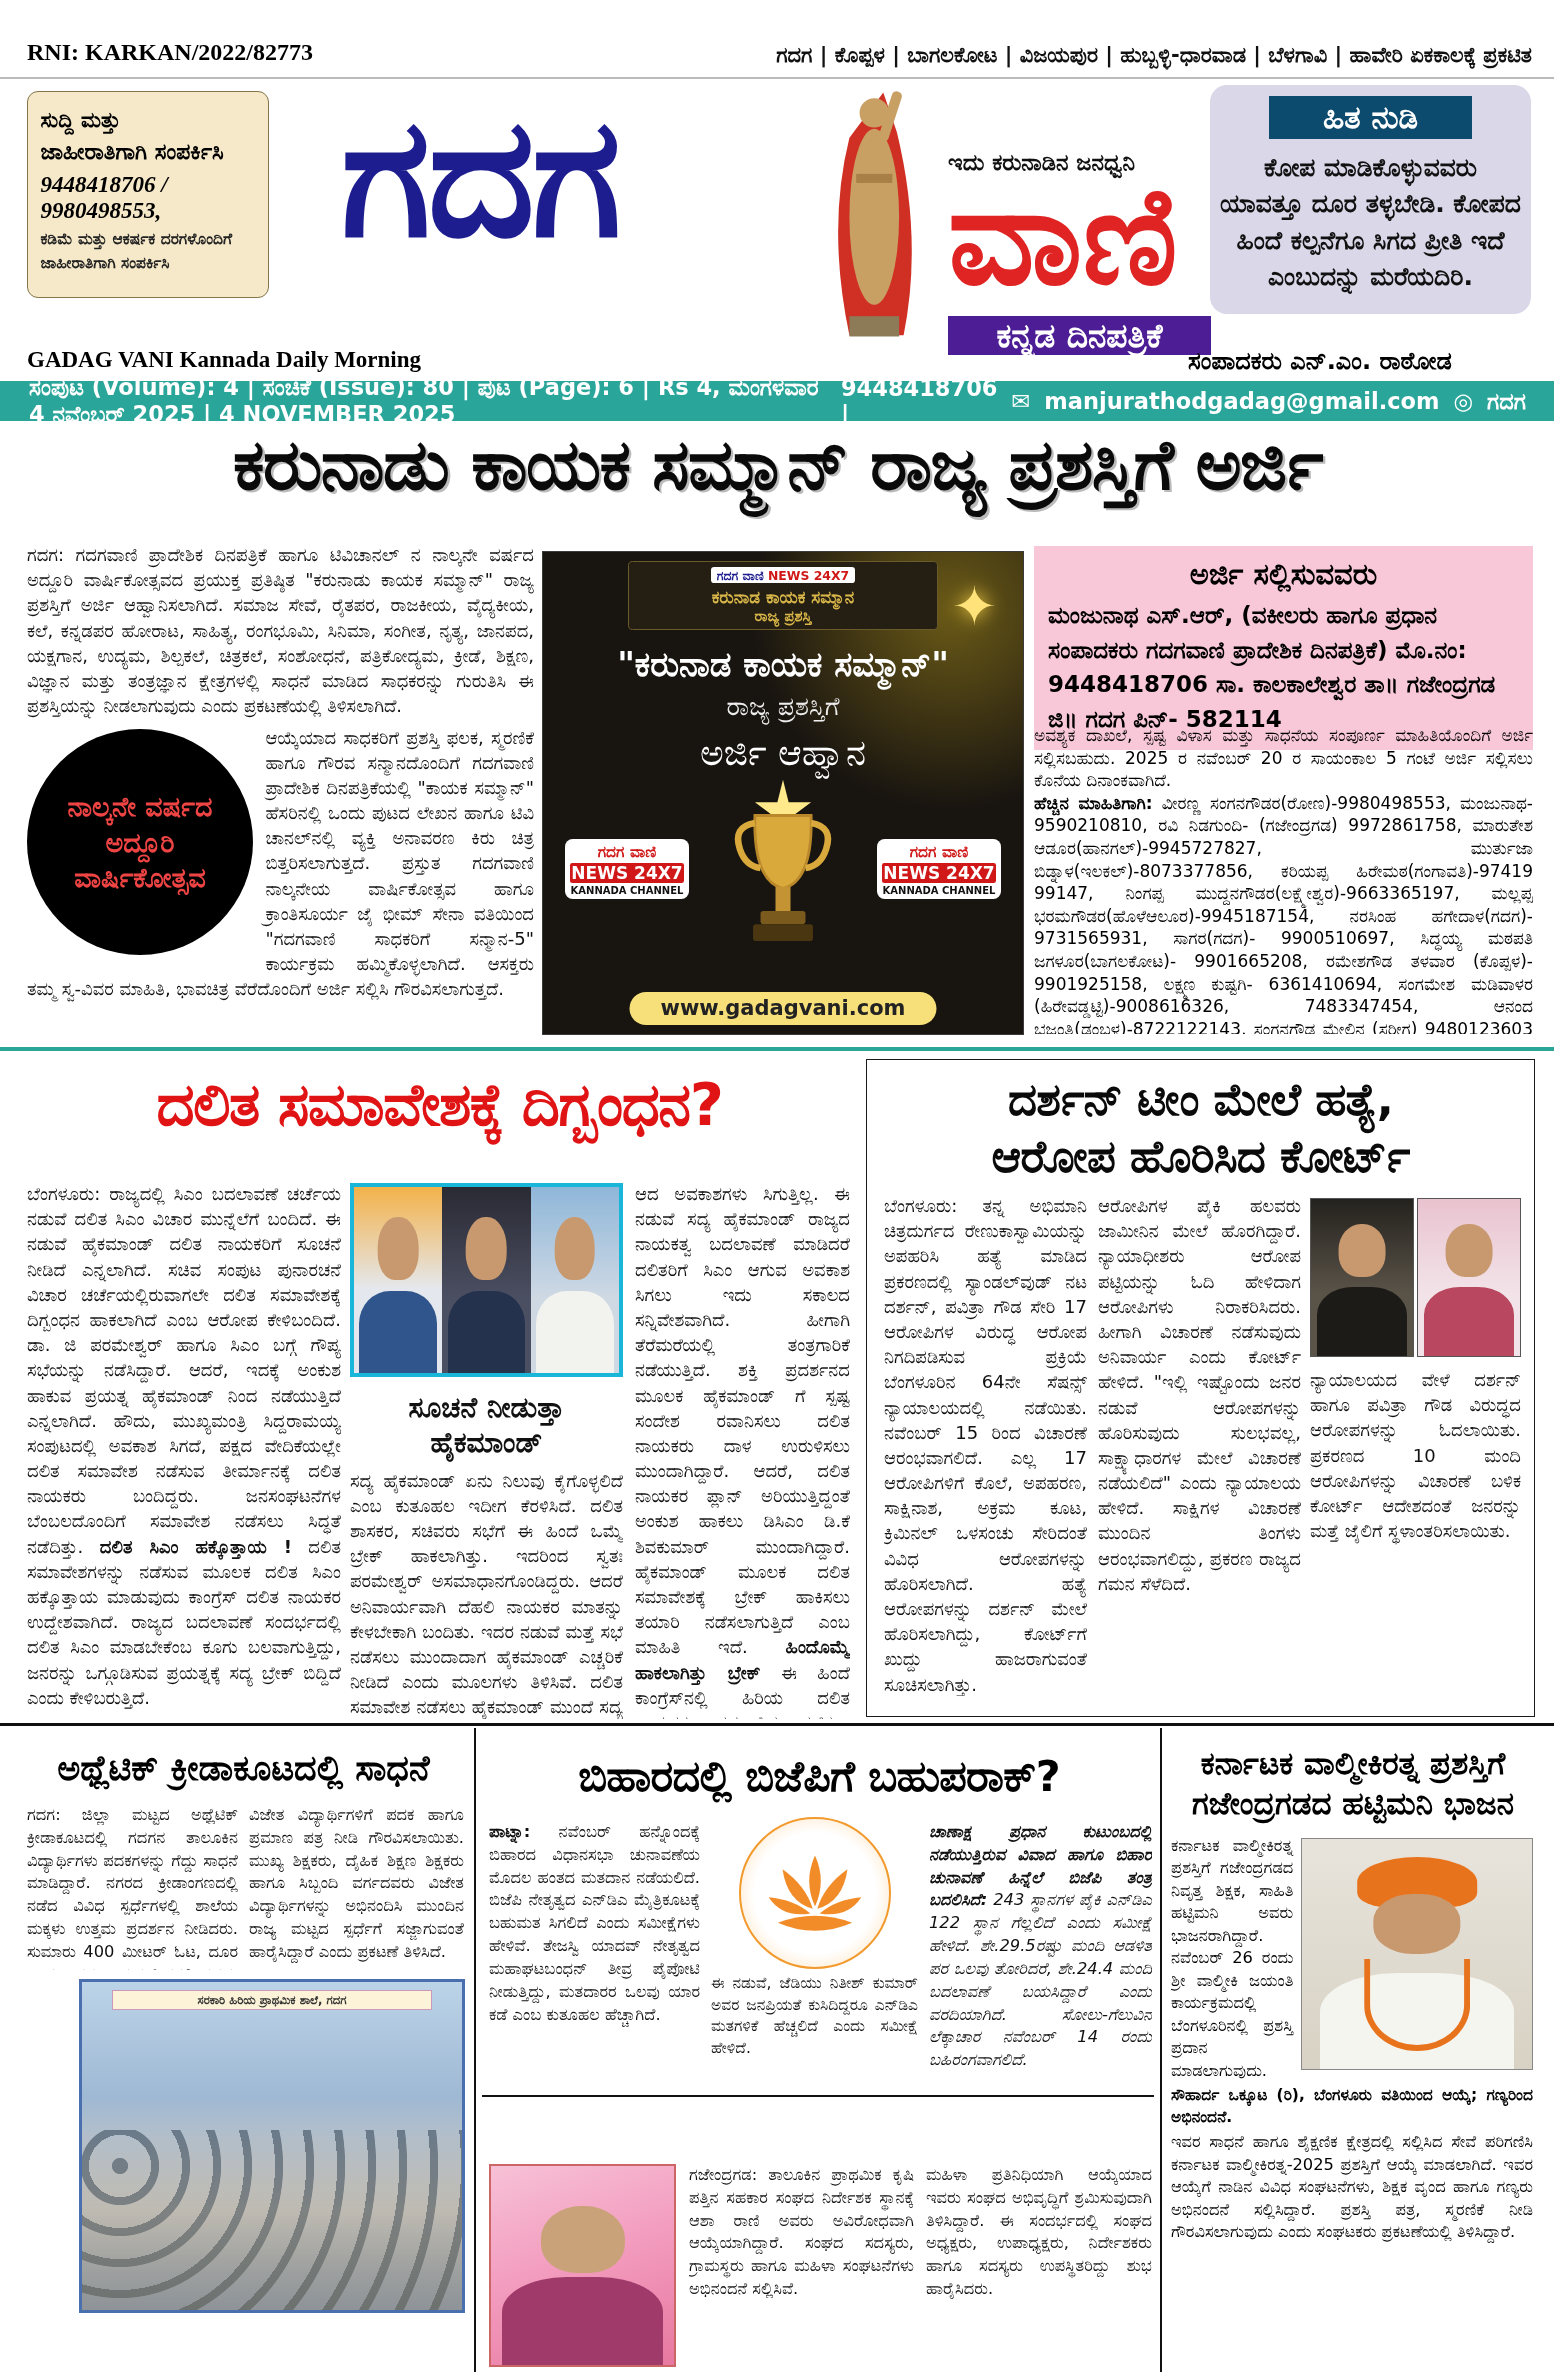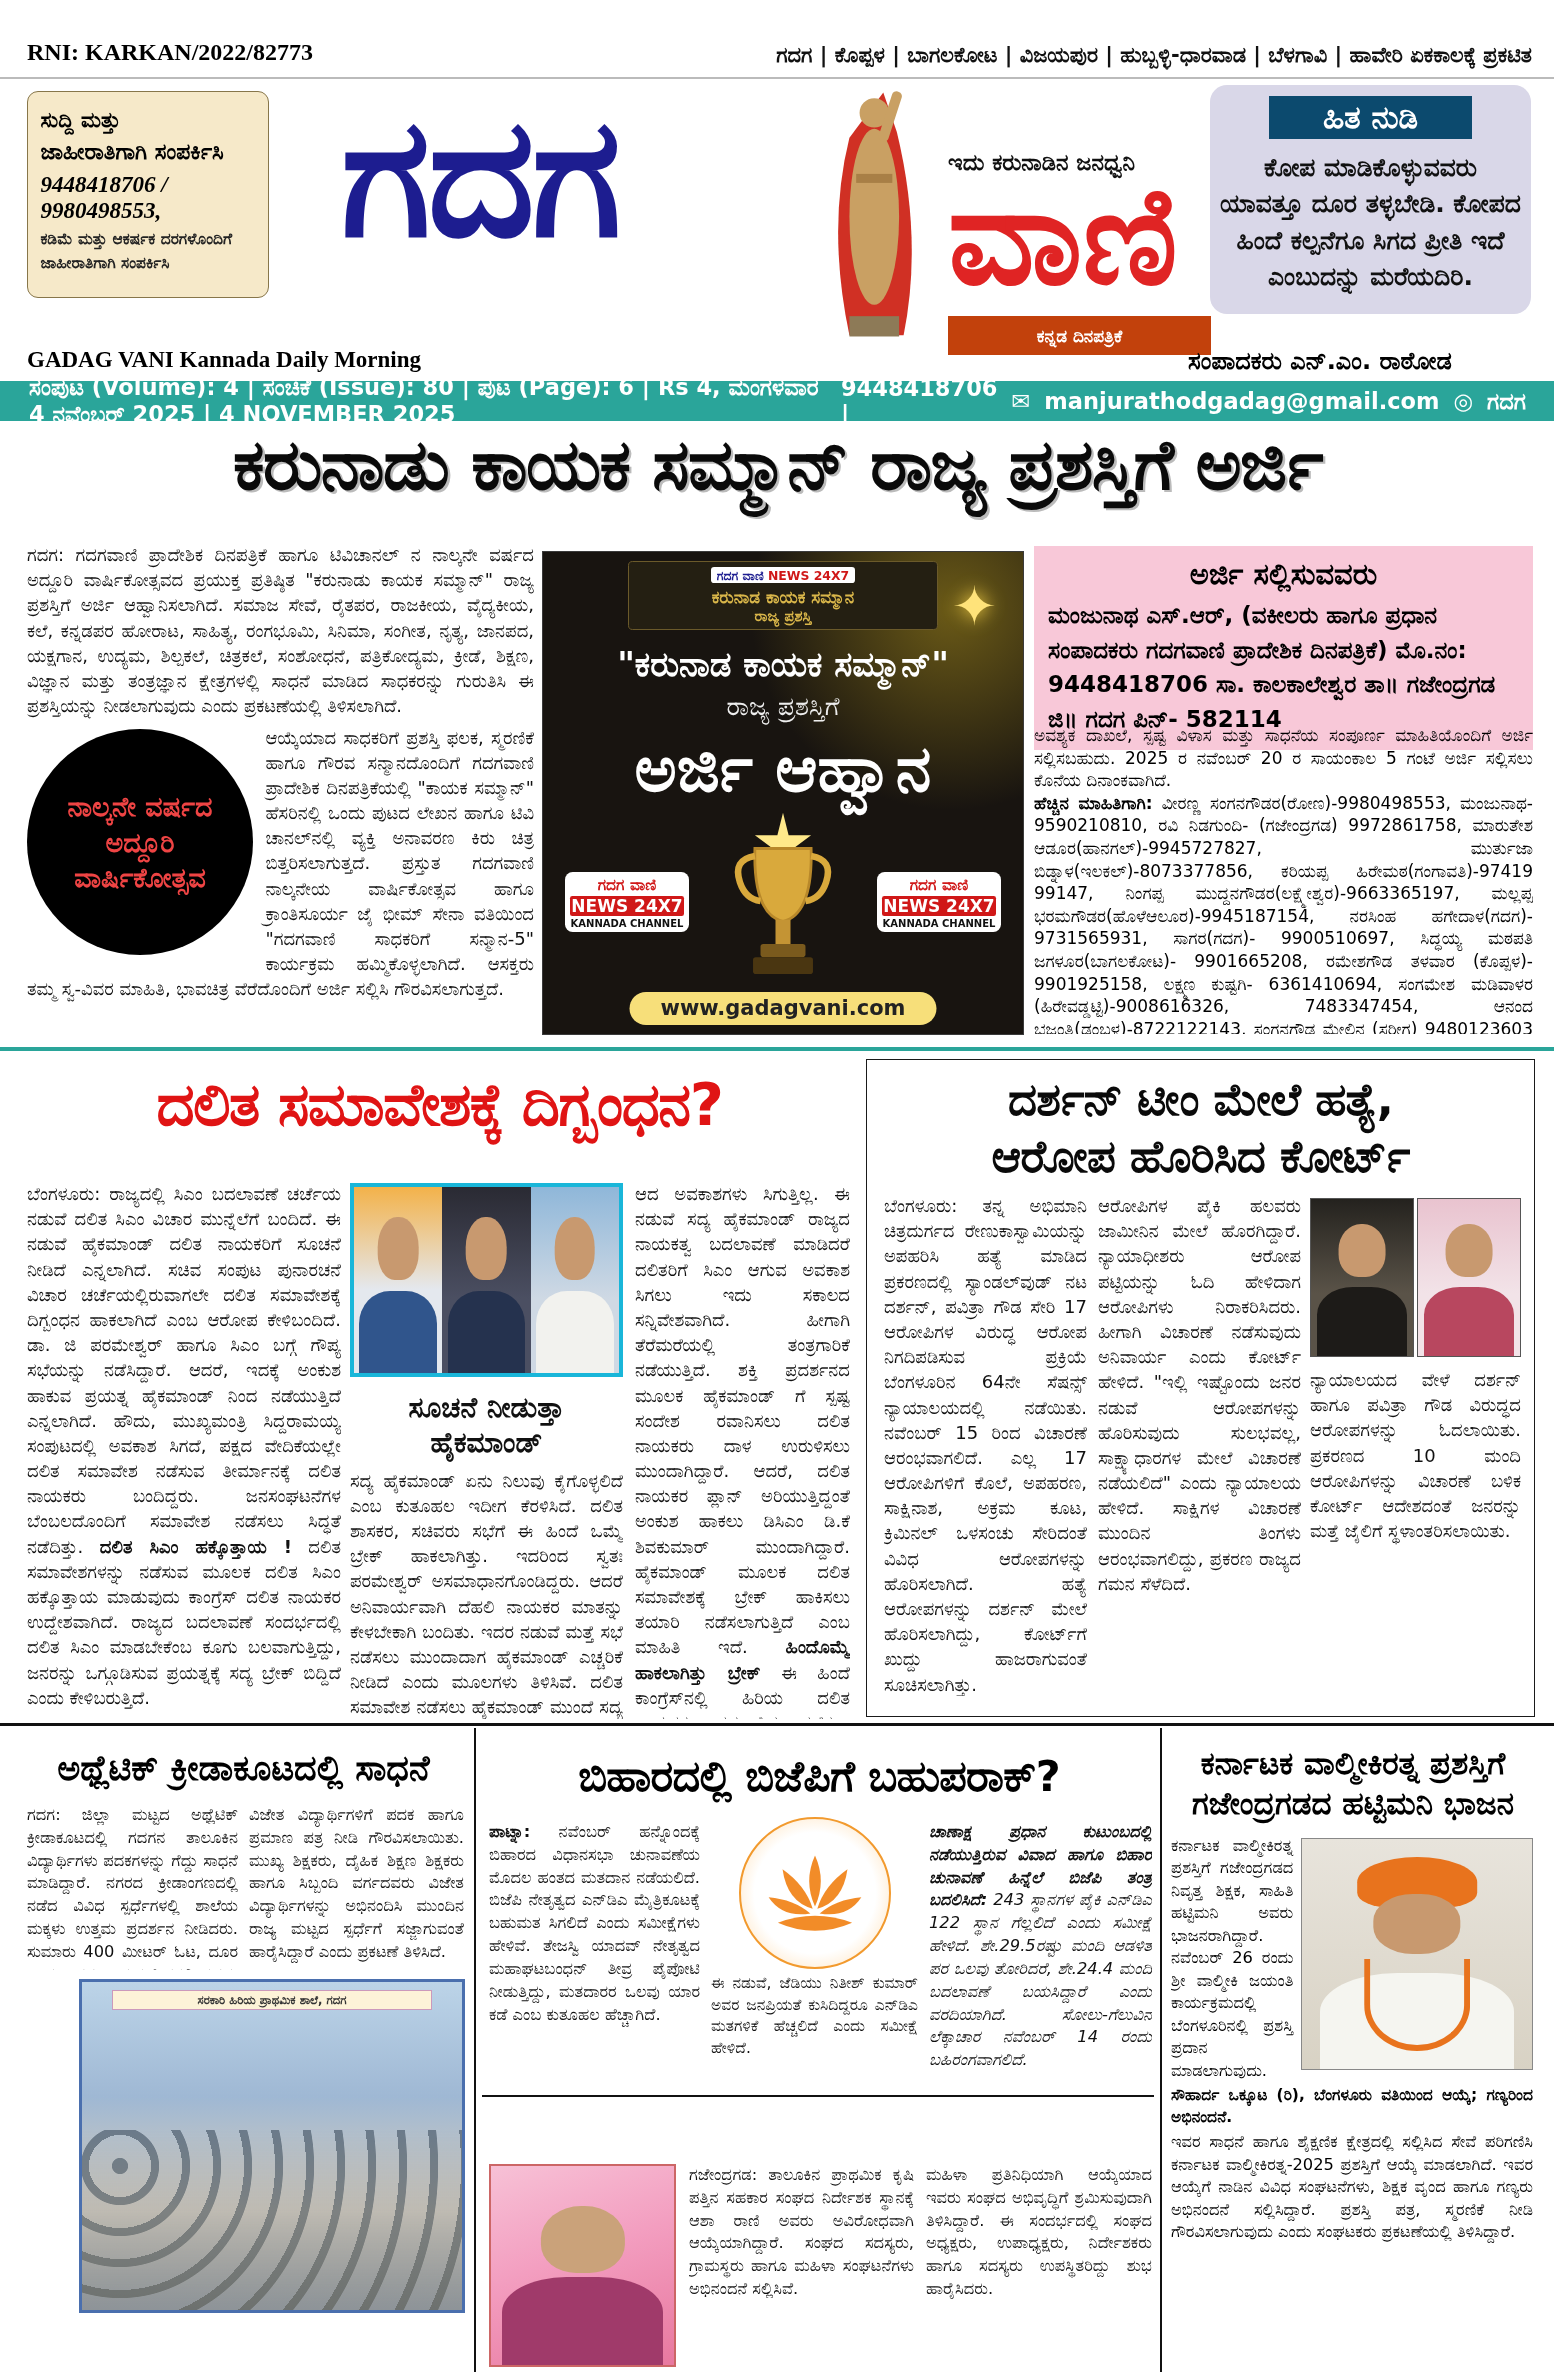--- a/index.html
+++ b/index.html
@@ -13,21 +13,21 @@
   .ad-box { position:absolute; left:27px; top:91px; width:242px; height:207px; background:#f6e9c9; border:1.5px solid #87764a; border-radius:11px; padding:15.5px 12.4px; }
   .ad-box .l1 { font-weight:bold; font-size:21px; }
   .ad-box .l2 { font-weight:bold; font-size:22px; margin-top:7.7px; }
   .ad-box .l3 { font-weight:bold; font-style:italic; font-size:23px; margin-top:7.7px; font-family:"Liberation Serif", serif; }
   .ad-box .l4, .ad-box .l5 { font-size:15.5px; margin-top:6.2px; font-weight:bold; color:#222; }
 
   .gadag-title { position:absolute; left:341px; top:87px; font-size:166px; line-height:1.1; font-weight:800; color:#1d1d90; letter-spacing:-3.1px; }
   .statue { position:absolute; left:814px; top:70px; width:116px; height:271px; }
   .tagline { position:absolute; left:948px; top:149px; font-size:22.5px; font-weight:bold; color:#111; }
   .vani-title { position:absolute; left:948px; top:163px; font-size:135px; line-height:1.1; font-weight:800; color:#e02424; }
-  .kd-bar { position:absolute; left:948px; top:316px; width:263px; height:39px; background:#c2410c; color:#fff; font-size:17px; font-weight:bold; display:flex; align-items:center; justify-content:center; }
+  .kd-bar { position:absolute; left:948px; top:316px; width:263px; height:39px; background:#4c1d95; color:#fff; font-size:33px; font-weight:bold; display:flex; align-items:center; justify-content:center; }
   .eng-line { position:absolute; left:27px; top:347px; font-size:23px; font-weight:bold; font-family:"Liberation Serif", serif; }
   .editor-line { position:absolute; left:1188px; top:347px; font-size:24px; font-weight:bold; }
 
   .hita-box { position:absolute; left:1210px; top:85px; width:321px; height:229px; background:#d9d7e8; border-radius:17px; padding:11px 9.3px; text-align:center; }
   .hita-head { width:203px; margin:0 auto; background:#0c4a6e; color:#fff; font-size:31px; font-weight:bold; padding:3.1px 0; }
   .hita-body { margin-top:11px; font-size:25px; font-weight:bold; line-height:1.45; color:#111; }
 
   .infobar { position:absolute; left:0; top:381px; width:100%; height:40px; background:#2aa59a; color:#fff; display:flex; align-items:center; justify-content:space-between; padding:0 29px; font-size:22.5px; font-weight:bold; }
   .infobar .right { display:flex; align-items:center; gap:14px; }
 
@@ -40,21 +40,21 @@
 
   .poster { position:absolute; left:542px; top:551px; width:482px; height:484px; background:radial-gradient(circle at 85% 12%, #6b5a17 0%, #181410 34%), radial-gradient(circle at 10% 80%, #2a2413 0%, #131110 50%); background-color:#131110; border:0.8px solid #3a3a3a; overflow:hidden; }
   .poster-banner { width:310px; margin:9.3px auto 0; background:#241f12; border:0.8px solid #6b5a2a; border-radius:4.6px; text-align:center; padding:4.6px 3.1px; }
   .mini-logo { display:inline-block; background:#fff; border-radius:3.1px; padding:0.8px 6.2px; font-size:12.4px; font-weight:bold; color:#1d1d90; }
   .mini-logo .red { color:#d01818; }
   .poster-banner .b1 { color:#d9b64a; font-size:17px; font-weight:bold; margin-top:3.1px; }
   .poster-banner .b2 { color:#d9b64a; font-size:14.7px; font-weight:bold; }
   .sparkle { position:absolute; right:26px; top:23px; color:#ffe37a; font-size:54px; text-shadow:0 0 18.6px #ffd94a; }
   .poster-quote { margin-top:14px; text-align:center; color:#fff; font-size:34px; font-weight:bold; }
   .poster-sub { text-align:center; color:#eee; font-size:25.5px; margin-top:6.2px; }
-  .poster-main { text-align:center; color:#fff; font-size:64px; font-weight:700; margin-top:9.3px; }
+  .poster-main { text-align:center; color:#fff; font-size:36px; font-weight:400; margin-top:9.3px; }
   .poster-mid { display:flex; align-items:center; justify-content:space-between; padding:4.6px 22px 0; }
   .logo-card { width:124px; background:#fff; border-radius:7.7px; padding:4.6px 4.6px 3.1px; text-align:center; }
   .logo-card .lc1 { font-size:15.5px; font-weight:bold; color:#1d1d90; }
   .logo-card .lc1 span { color:#d01818; }
   .logo-card .lc2 { background:#d01818; color:#fff; font-weight:bold; font-size:17px; border-radius:2.3px; margin-top:2.3px; }
   .logo-card .lc3 { font-size:10px; font-weight:bold; color:#111; margin-top:1.5px; }
   .poster-url { position:absolute; left:50%; transform:translateX(-50%); bottom:9.3px; background:#f7df7a; color:#222; font-size:21px; font-weight:bold; padding:4.6px 31px; border-radius:23px; }
 
   .apply-box { position:absolute; left:1034px; top:546px; width:499px; background:#f8c8d8; padding:11px 14px 14px; }
   .apply-title { text-align:center; font-size:29px; font-weight:bold; }

